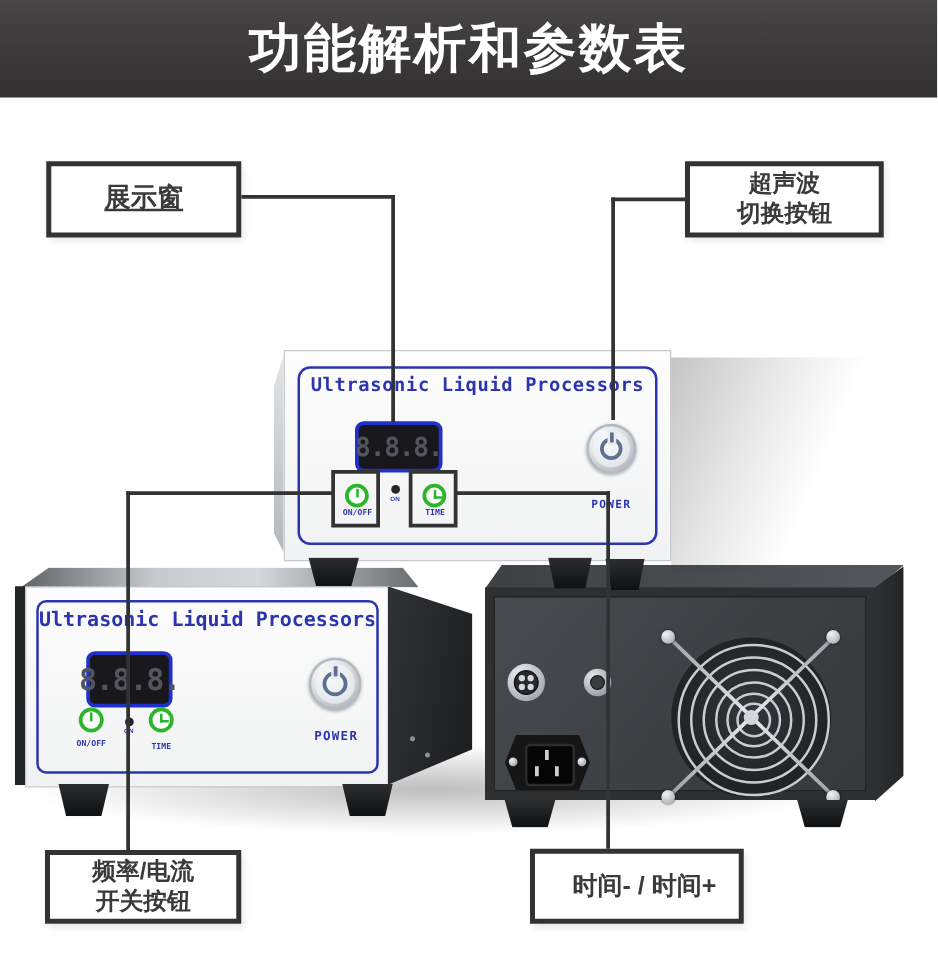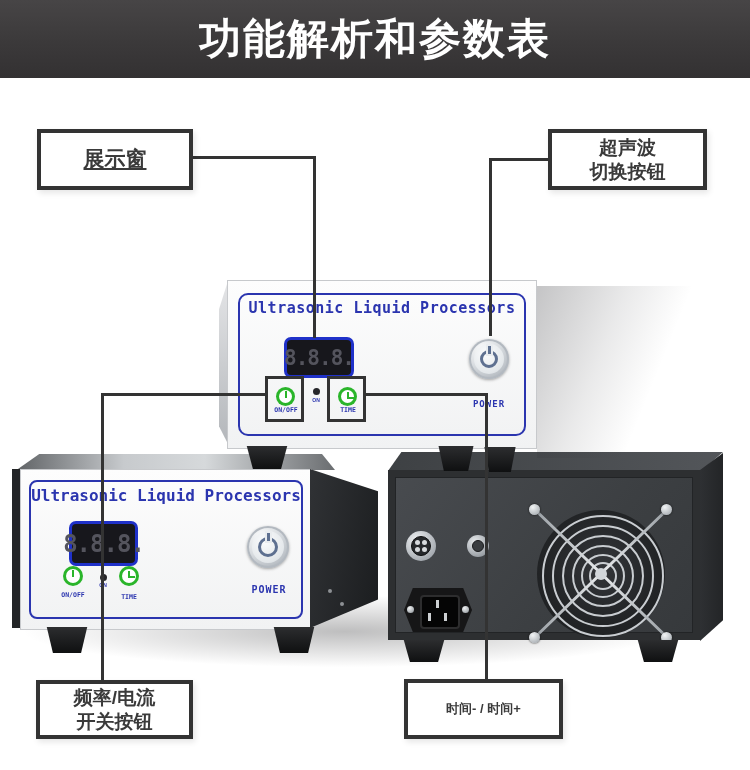--- a/index.html
+++ b/index.html
@@ -20,21 +20,21 @@
     pointer-events:none;}
 
   
   .callout{position:absolute;background:#ffffff;border:4px solid #333333;z-index:6;
            display:flex;flex-direction:column;align-items:center;justify-content:center;
            color:#3a3a3a;font-weight:bold;text-align:center;line-height:1.25;
            box-shadow:2px 3px 6px rgba(0,0,0,0.10);}
   .co-display{left:37px;top:129px;width:148px;height:53px;font-size:21px;text-decoration:underline;}
   .co-ultra{left:548px;top:129px;width:151px;height:53px;font-size:19px;}
   .co-freq{left:36px;top:680px;width:149px;height:51px;font-size:19px;}
-  .co-time{left:404px;top:679px;width:151px;height:52px;font-size:13px;}
+  .co-time{left:424px;top:679px;width:151px;height:52px;font-size:20px;padding-left:12px;}
 
   
   .line{position:absolute;background:#333333;z-index:5;}
   .l1a{left:193px;top:156px;width:123px;height:3px;}
   .l1b{left:313px;top:156px;width:3px;height:182px;}
   .l2a{left:489px;top:158px;width:59px;height:3px;}
   .l2b{left:489px;top:158px;width:3px;height:178px;}
   .l3a{left:101px;top:393px;width:3px;height:288px;}
   .l3b{left:101px;top:393px;width:166px;height:3px;}
   .l4a{left:365px;top:393px;width:123px;height:3px;}

